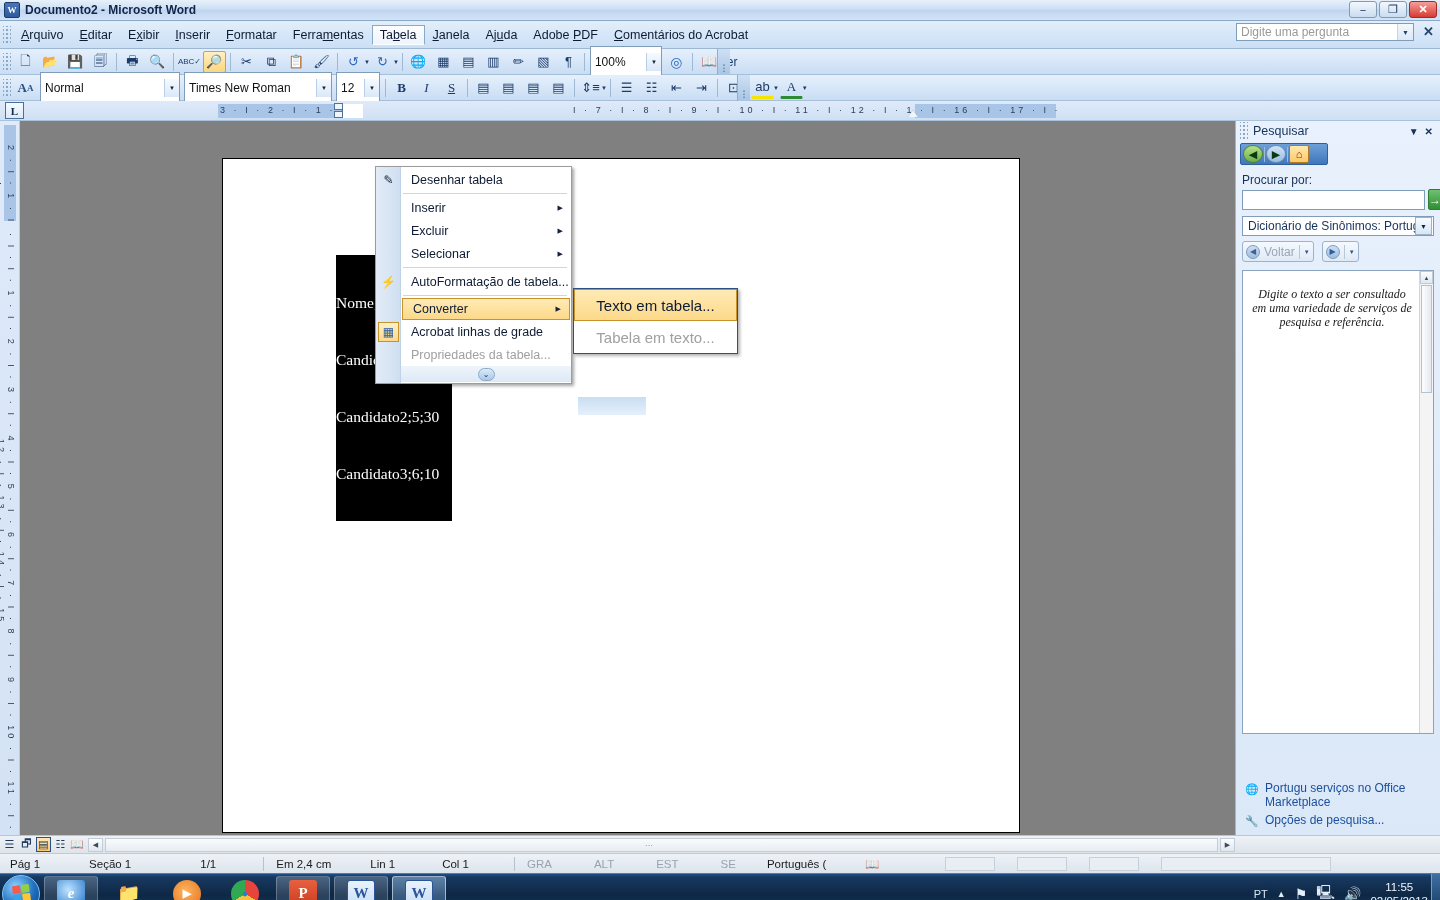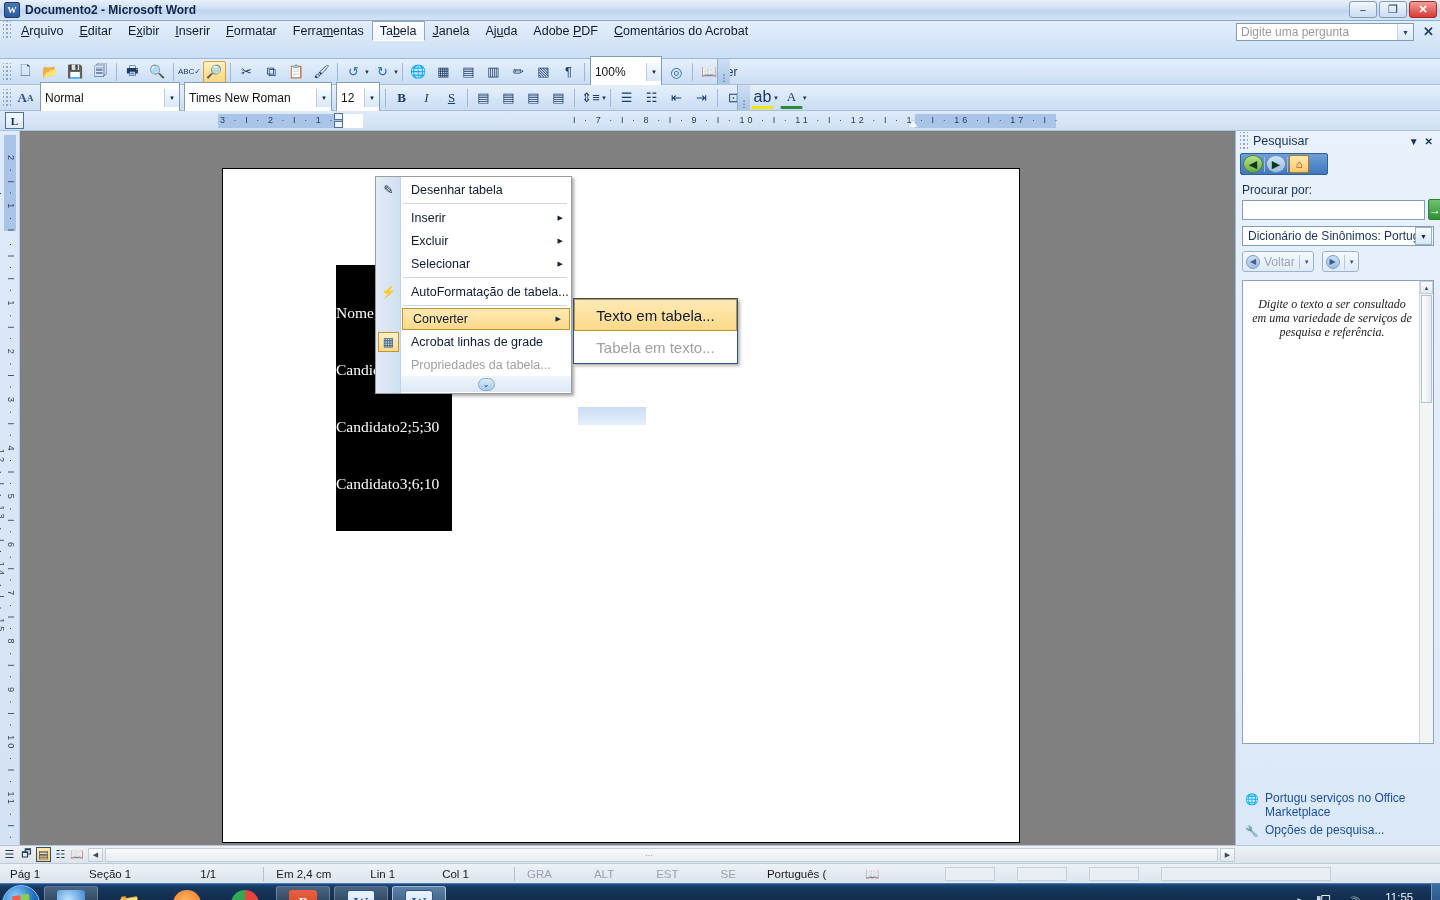--- a/index.html
+++ b/index.html
@@ -37,24 +37,24 @@
     display:flex; align-items:center; justify-content:center;
     font-size: 11px; color:#16325c;
   }
   #winbtns div.close {
     background: linear-gradient(to bottom,#f59e9a,#d63b32);
     border-color:#a42a22; color:#fff; font-weight:bold;
   }
 
   
   #menurow {
-    height: 38px;
+    height: 28px;
     background: linear-gradient(to bottom,#e3eefb,#cadff5);
     border-bottom: 1px solid #9bb7d4;
-    display: flex; align-items: flex-start;
+    display: flex; align-items: center;
     position: relative;
   }
   .grip { width: 8px; height: 18px; margin: 0 2px 0 3px;
           background-image: radial-gradient(circle, #8ba7c6 1px, transparent 1px);
           background-size: 4px 4px; background-position: 2px 2px; }
   .menuitem {
     padding: 2px 8px; font-size: 12.5px; color: #0d1b33; cursor: default;
     line-height: 16px; white-space: nowrap;
   }
   .menuitem u { text-decoration: underline; }
@@ -483,21 +483,21 @@
   <div class="tbtn">⇕≡</div>
   <div class="tiny-arrow">▼</div>
   <div class="tsep"></div>
   <div class="tbtn">☰</div>
   <div class="tbtn">☷</div>
   <div class="tbtn">⇤</div>
   <div class="tbtn">⇥</div>
   <div class="tsep"></div>
   <div class="tbtn">⊡</div>
   <div class="tiny-arrow">▼</div>
-  <div class="tbtn" style="font-size:16px;border-bottom:3px solid #f5e400;">ab</div>
+  <div class="tbtn" style="font-size:13px;border-bottom:3px solid #f5e400;">ab</div>
   <div class="tiny-arrow">▼</div>
   <div class="tbtn" style="font-family:'Liberation Serif',serif;border-bottom:3px solid #2e8b35;">A</div>
   <div class="tiny-arrow">▼</div>
   <div class="overflow" style="right:690px;">⋮</div>
 </div>
 
 <div id="rulerrow">
   <div id="tabsel">L</div>
   <div id="rulerbody">
     <div class="rseg rmargin" style="left:190px; width:125px;"></div>

